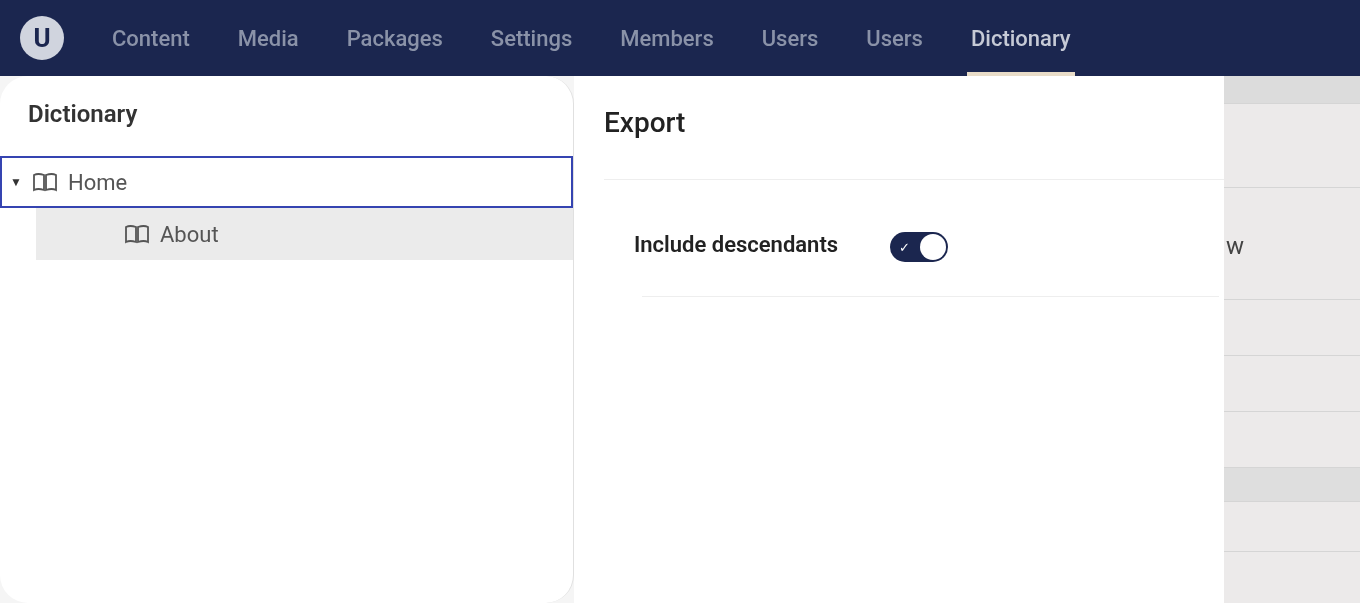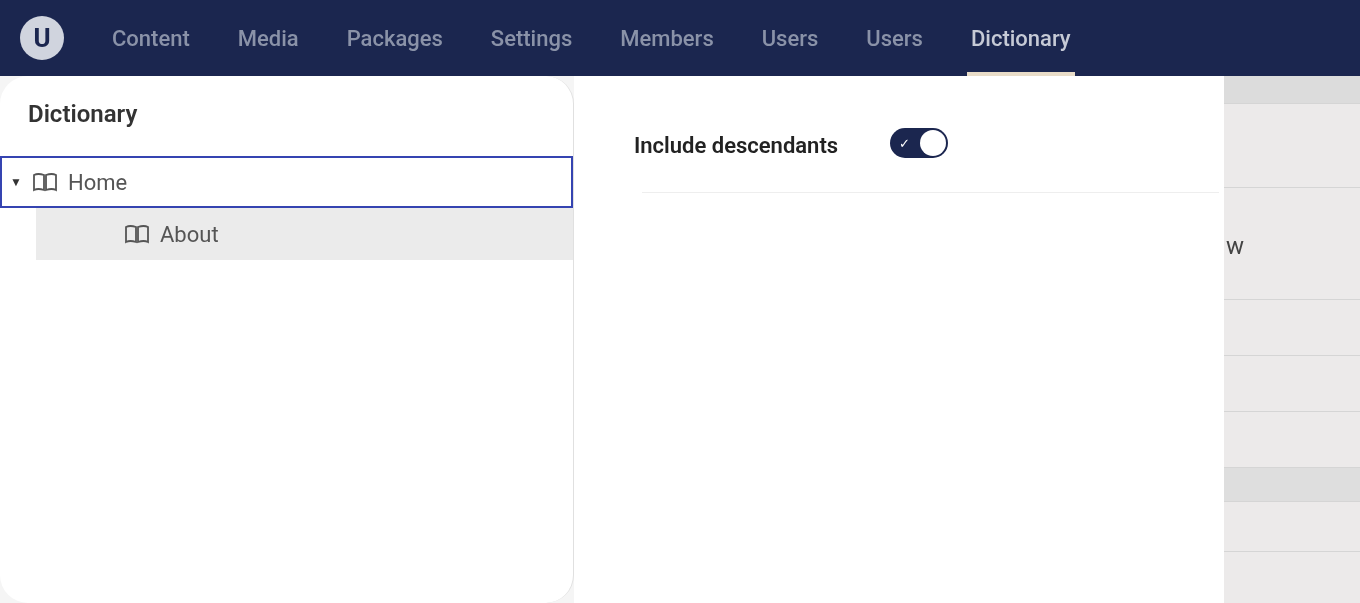--- a/index.html
+++ b/index.html
@@ -117,21 +117,21 @@
     .main-header {
       padding: 30px 0 40px 0;
       margin: 0 30px;
       border-bottom: 1px solid #eee;
       font-size: 28px;
       font-weight: 500;
       color: #222;
     }
     .field-row {
       display: flex;
-      align-items: flex-end;
+      align-items: flex-start;
       padding: 52px 66px 34px 30px;
       margin: 0 30px;
     }
     .field-label {
       font-size: 22px;
       font-weight: 600;
       color: #222;
       flex: 0 0 256px;
     }
     .toggle {
@@ -235,20 +235,21 @@
             <path d="M2 3 C2 3 6 1 12 3 L12 18 C6 16 2 18 2 18 Z"></path>
             <path d="M24 3 C24 3 20 1 14 3 L14 18 C20 16 24 18 24 18 Z"></path>
           </svg>
         </span>
         <span class="label">About</span>
       </div>
     </div>
   </div>
 
   <div class="main">
+    <div class="main-header">Export</div>
     <div class="field-row">
       <div class="field-label">Include descendants</div>
       <div class="toggle">
         <span class="check">✓</span>
         <span class="knob"></span>
       </div>
     </div>
     <div class="divider"></div>
   </div>
 

